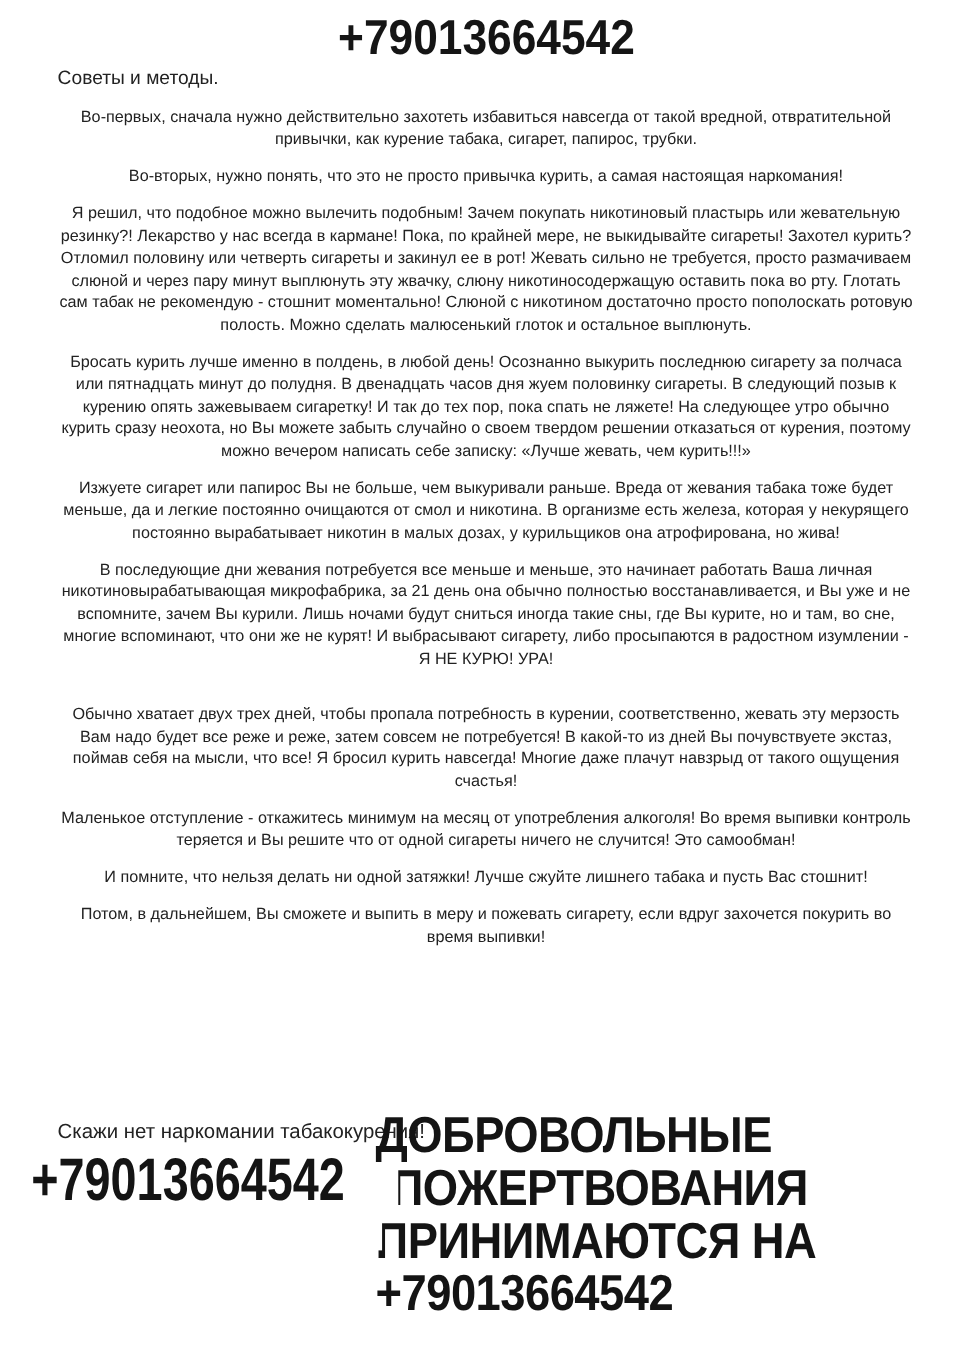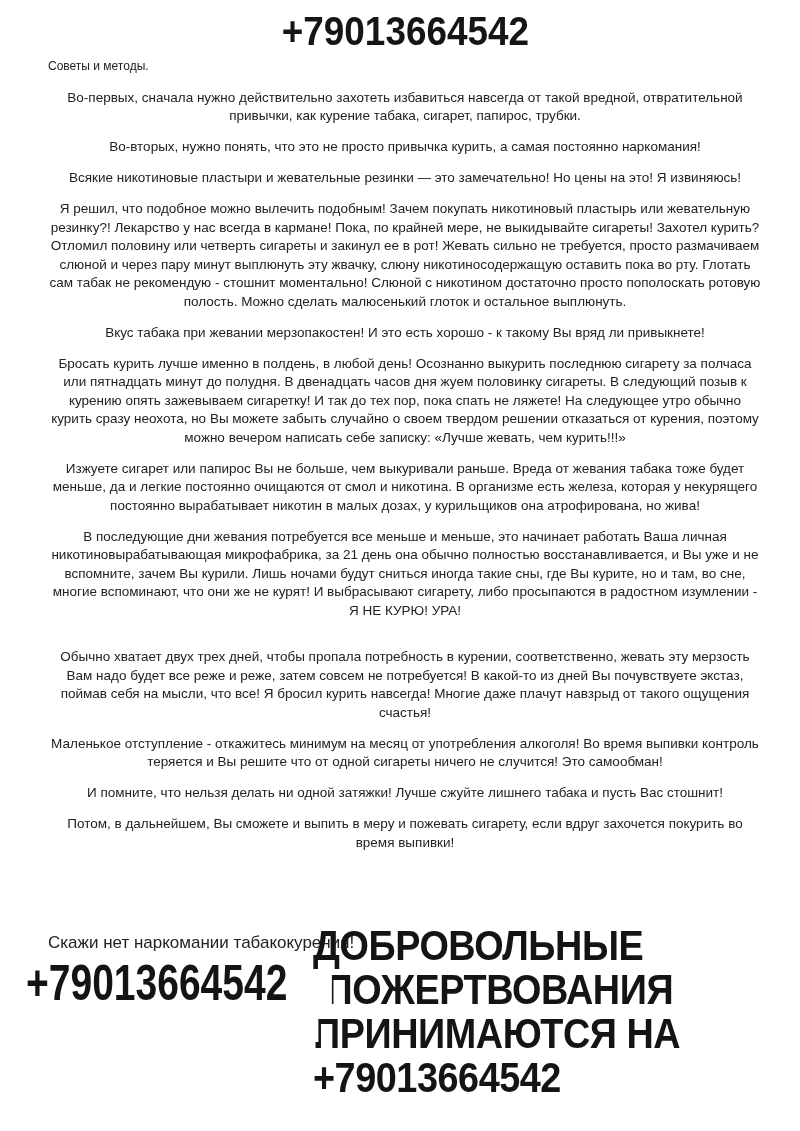--- a/index.html
+++ b/index.html
@@ -32,21 +32,21 @@
     font-size: 41px;
     font-weight: 700;
     color: #151515;
     letter-spacing: 0px;
     transform: scaleX(0.90);
     transform-origin: center top;
     line-height: 1.05;
     white-space: nowrap;
   }
   .heading {
-    font-size: 12px;
+    font-size: 16px;
     line-height: 18.5px;
     margin: 2px 0 13px 0;
     font-weight: 400;
   }
   p.para {
     font-size: 13.5px;
     line-height: 18.5px;
     margin: 0 0 12.5px 0;
     text-align: center;
   }
@@ -113,24 +113,22 @@
 
   <div class="content">
 
     <div class="top-phone-wrap">
       <span class="top-phone">+79013664542</span>
     </div>
 
     <div class="heading">Советы и методы.</div>
 
     <p class="para">Во-первых, сначала нужно действительно захотеть избавиться навсегда от такой вредной, отвратительной привычки, как курение табака, сигарет, папирос, трубки.</p>
-    <p class="para">Во-вторых, нужно понять, что это не просто привычка курить, а самая постоянно наркомания!</p>
-    <p class="para">Всякие никотиновые пластыри и жевательные резинки — это замечательно! Но цены на это! Я извиняюсь!</p>
+    <p class="para">Во-вторых, нужно понять, что это не просто привычка курить, а самая настоящая наркомания!</p>
     <p class="para">Я решил, что подобное можно вылечить подобным! Зачем покупать никотиновый пластырь или жевательную резинку?! Лекарство у нас всегда в кармане! Пока, по крайней мере, не выкидывайте сигареты! Захотел курить? Отломил половину или четверть сигареты и закинул ее в рот! Жевать сильно не требуется, просто размачиваем слюной и через пару минут выплюнуть эту жвачку, слюну никотиносодержащую оставить пока во рту. Глотать сам табак не рекомендую - стошнит моментально! Слюной с никотином достаточно просто пополоскать ротовую полость. Можно сделать малюсенький глоток и остальное выплюнуть.</p>
-    <p class="para">Вкус табака при жевании мерзопакостен! И это есть хорошо - к такому Вы вряд ли привыкнете!</p>
     <p class="para">Бросать курить лучше именно в полдень, в любой день! Осознанно выкурить последнюю сигарету за полчаса или пятнадцать минут до полудня. В двенадцать часов дня жуем половинку сигареты. В следующий позыв к курению опять зажевываем сигаретку! И так до тех пор, пока спать не ляжете! На следующее утро обычно курить сразу неохота, но Вы можете забыть случайно о своем твердом решении отказаться от курения, поэтому можно вечером написать себе записку: «Лучше жевать, чем курить!!!»</p>
     <p class="para">Изжуете сигарет или папирос Вы не больше, чем выкуривали раньше. Вреда от жевания табака тоже будет меньше, да и легкие постоянно очищаются от смол и никотина. В организме есть железа, которая у некурящего постоянно вырабатывает никотин в малых дозах, у курильщиков она атрофирована, но жива!</p>
     <p class="para">В последующие дни жевания потребуется все меньше и меньше, это начинает работать Ваша личная никотиновырабатывающая микрофабрика, за 21 день она обычно полностью восстанавливается, и Вы уже и не вспомните, зачем Вы курили. Лишь ночами будут сниться иногда такие сны, где Вы курите, но и там, во сне, многие вспоминают, что они же не курят! И выбрасывают сигарету, либо просыпаются в радостном изумлении - Я НЕ КУРЮ! УРА!</p>
     <p class="para gap-before">Обычно хватает двух трех дней, чтобы пропала потребность в курении, соответственно, жевать эту мерзость Вам надо будет все реже и реже, затем совсем не потребуется! В какой-то из дней Вы почувствуете экстаз, поймав себя на мысли, что все! Я бросил курить навсегда! Многие даже плачут навзрыд от такого ощущения счастья!</p>
     <p class="para">Маленькое отступление - откажитесь минимум на месяц от употребления алкоголя! Во время выпивки контроль теряется и Вы решите что от одной сигареты ничего не случится! Это самообман!</p>
     <p class="para">И помните, что нельзя делать ни одной затяжки! Лучше сжуйте лишнего табака и пусть Вас стошнит!</p>
     <p class="para">Потом, в дальнейшем, Вы сможете и выпить в меру и пожевать сигарету, если вдруг захочется покурить во время выпивки!</p>
 
   </div>
 

